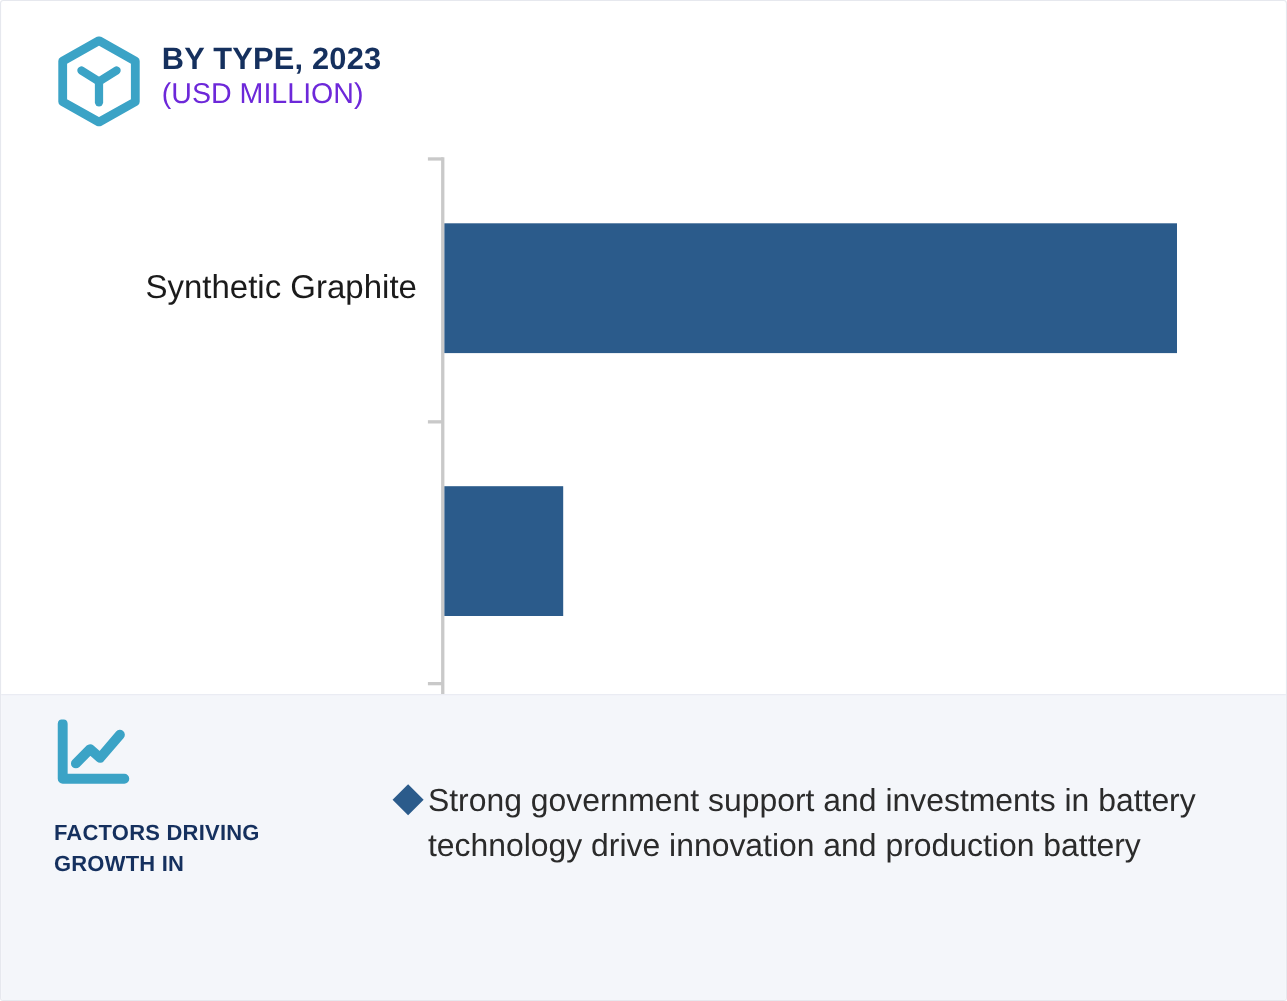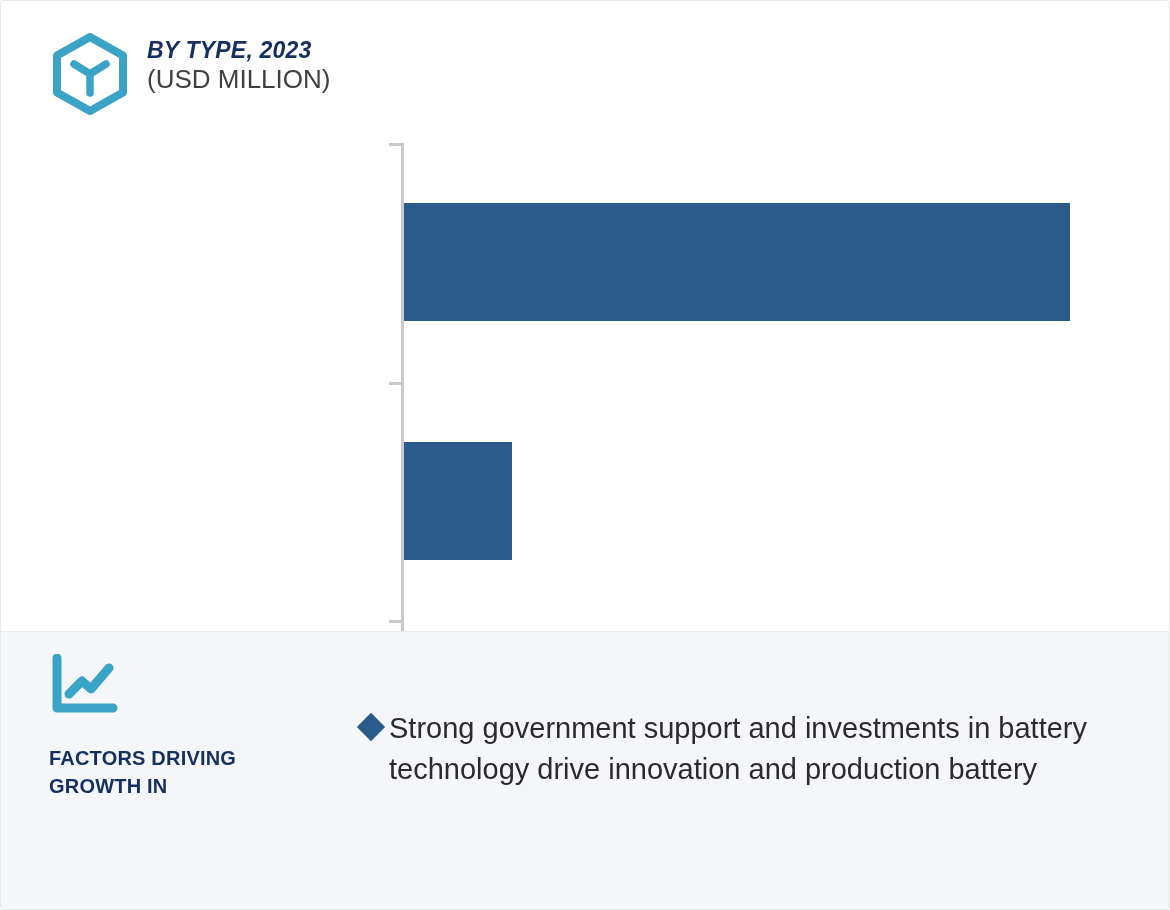--- a/index.html
+++ b/index.html
@@ -39,27 +39,26 @@
     flex: 0 0 auto;
     margin-top: 2px;
   }
   .header-text {
     display: flex;
     flex-direction: column;
     justify-content: center;
     padding-top: 6px;
   }
   .title-main {
-    font-size: 23px;
+    font-size: 28px;
     font-weight: bold;
     letter-spacing: 0.2px;
     color: #15305e;
     line-height: 1.18;
     white-space: nowrap;
-    font-style: italic;
   }
   .title-sub {
     font-size: 26px;
     font-weight: normal;
     color: #15305e;
     line-height: 1.18;
     white-space: nowrap;
   }
 
   
@@ -175,31 +174,32 @@
         <polygon points="39,4 72,22.5 72,59.5 39,78 6,59.5 6,22.5" fill="none" stroke="#3ba3c6" stroke-width="8" stroke-linejoin="round"></polygon>
         <g stroke="#3ba3c6" stroke-width="7.5" stroke-linecap="round">
           <line x1="39" y1="41" x2="39" y2="60"></line>
           <line x1="39" y1="41" x2="23" y2="31"></line>
           <line x1="39" y1="41" x2="55" y2="31"></line>
         </g>
       </svg>
     </span>
     <div class="header-text">
       <div class="title-main" style="color: rgb(21, 48, 94);">BY TYPE, 2023</div>
-      <div class="title-sub" style="color: #404040;">(USD MILLION)</div>
+      <div class="title-sub" style="color: #6d28d9;">(USD MILLION)</div>
     </div>
   </div>
 
   <div class="chart-area">
 
     <div class="axis-line" style="background: rgb(201, 201, 201);"></div>
     <div class="axis-tick tick-top" style="background: rgb(201, 201, 201);"></div>
     <div class="axis-tick tick-mid" style="background: rgb(201, 201, 201);"></div>
     <div class="axis-tick tick-bottom" style="background: rgb(201, 201, 201);"></div>
 
+    <div class="cat-label cat-1">Synthetic Graphite</div>
 
     <div class="bar bar-1" id="bar-0" style="width: 666px; background: rgb(43, 91, 139);"></div>
     <div class="bar bar-2" id="bar-1" style="width: 107.942px; background: rgb(43, 91, 139);"></div>
   </div>
 
   <div class="footer" style="background: rgb(244, 246, 250);">
 
     <div class="footer-left">
       <span class="trend-icon">
         <svg viewBox="0 0 70 62" width="70" height="62" aria-hidden="true">

